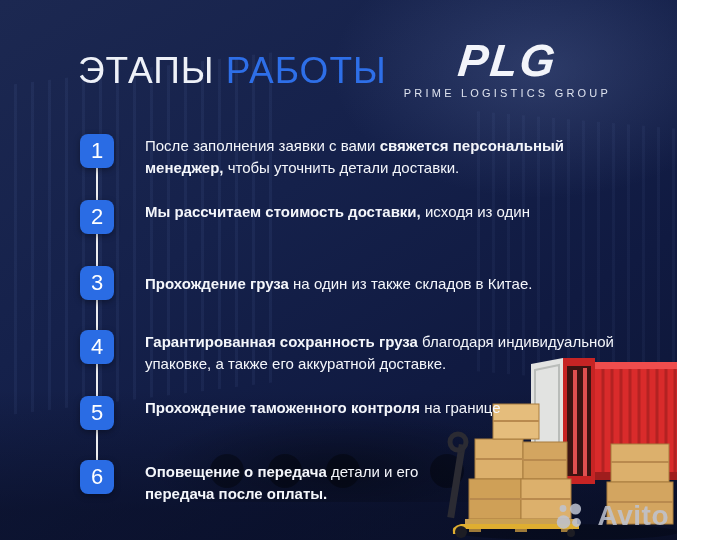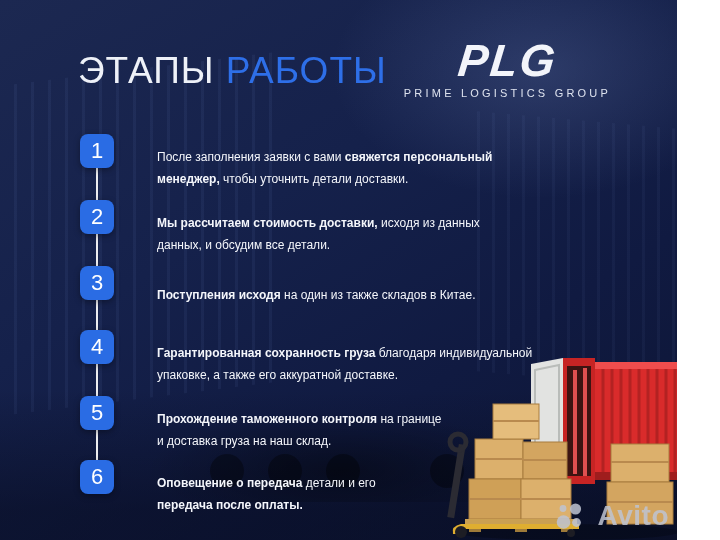--- a/index.html
+++ b/index.html
@@ -30,21 +30,21 @@
   .brand-tagline{margin-top:4px;font-size:11px;letter-spacing:3.2px;color:#dde2ee;font-weight:400;}
 
   
   .steps{position:absolute;left:80px;top:134px;width:620px;margin:0;padding:0;list-style:none;z-index:3;}
   .connector{position:absolute;left:16px;top:20px;width:2px;height:320px;background:rgba(255,255,255,.92);}
   .step{position:relative;display:flex;gap:31px;height:66px;align-items:flex-start;}
   .step:nth-child(4),.step:nth-child(6){height:64px;}
   .badge{flex:0 0 34px;width:34px;height:34px;border-radius:8px;background:#2a6ce4;
     box-shadow:0 2px 6px rgba(0,0,0,.35);color:#fff;font-size:22px;font-weight:400;
     display:flex;align-items:center;justify-content:center;position:relative;z-index:2;}
-  .step-text{margin:12px;padding-top:1px;width:560px;font-size:12px;line-height:21.5px;color:#f4f6fb;}
+  .step-text{margin:0;padding-top:1px;width:560px;font-size:15px;line-height:21.5px;color:#f4f6fb;}
   .step.single .step-text{padding-top:7px;}
   .step-text .b{font-weight:700;}
 
   
   .illustration{position:absolute;right:0;bottom:0;z-index:2;}
 
   
   .avito{position:absolute;right:8px;bottom:8px;z-index:4;display:flex;align-items:center;gap:13px;
     opacity:.85;}
   .avito-text{font-size:28px;font-weight:700;color:#bfc4d2;letter-spacing:.5px;}
@@ -72,33 +72,33 @@
   </div>
 
   <ol class="steps">
     <div class="connector"></div>
   <li class="step">
         <div class="badge">1</div>
         <p class="step-text"><span>После заполнения заявки с вами </span><span class="b">свяжется персональный</span><br><span class="b">менеджер,</span><span> чтобы уточнить детали доставки.</span></p>
       </li>
       <li class="step">
         <div class="badge">2</div>
-        <p class="step-text"><span class="b">Мы рассчитаем стоимость доставки,</span><span> исходя из данных</span><br><span>данных, и обсудим все детали.</span></p>
+        <p class="step-text"><span class="b">Мы рассчитаем стоимость доставки,</span><span> исходя из один</span><br></p>
       </li>
       <li class="step single">
         <div class="badge">3</div>
-        <p class="step-text"><span class="b">Поступления исходя</span><span> на один из также складов в Китае.</span></p>
+        <p class="step-text"><span class="b">Прохождение груза</span><span> на один из также складов в Китае.</span></p>
       </li>
       <li class="step">
         <div class="badge">4</div>
         <p class="step-text"><span class="b">Гарантированная сохранность груза</span><span> благодаря индивидуальной</span><br><span>упаковке, а также его аккуратной доставке.</span></p>
       </li>
       <li class="step">
         <div class="badge">5</div>
-        <p class="step-text"><span class="b">Прохождение таможенного контроля</span><span> на границе</span><br><span>и доставка груза на наш склад.</span></p>
+        <p class="step-text"><span class="b">Прохождение таможенного контроля</span><span> на границе</span><br></p>
       </li>
       <li class="step">
         <div class="badge">6</div>
         <p class="step-text"><span class="b">Оповещение о передача</span><span> детали и его</span><br><span class="b">передача после оплаты.</span></p>
       </li>
     </ol>
 
   <svg class="illustration" width="232" height="196" viewBox="0 0 232 196">
     <ellipse cx="122" cy="188" rx="112" ry="8" fill="rgba(0,0,0,0.25)"></ellipse>
 

